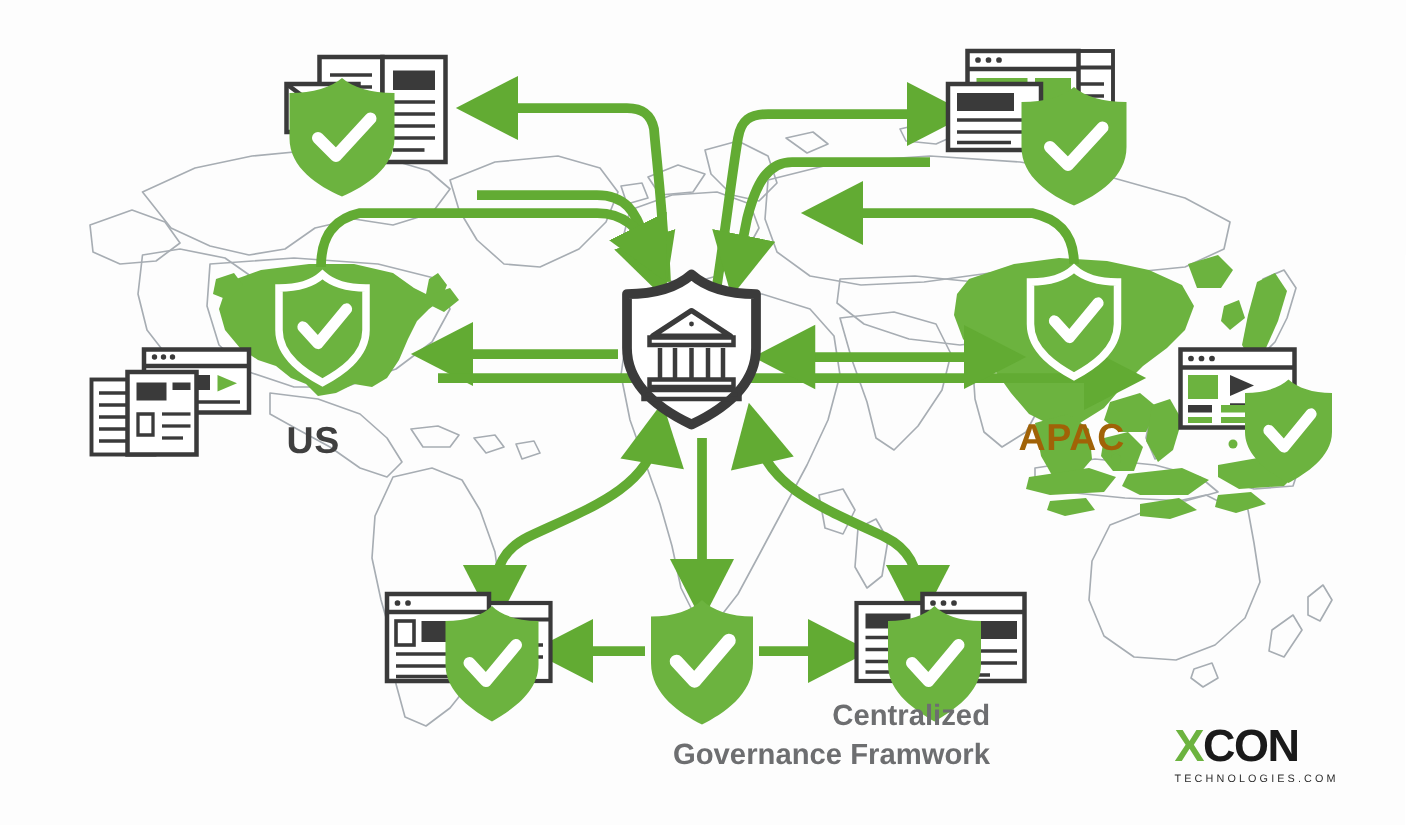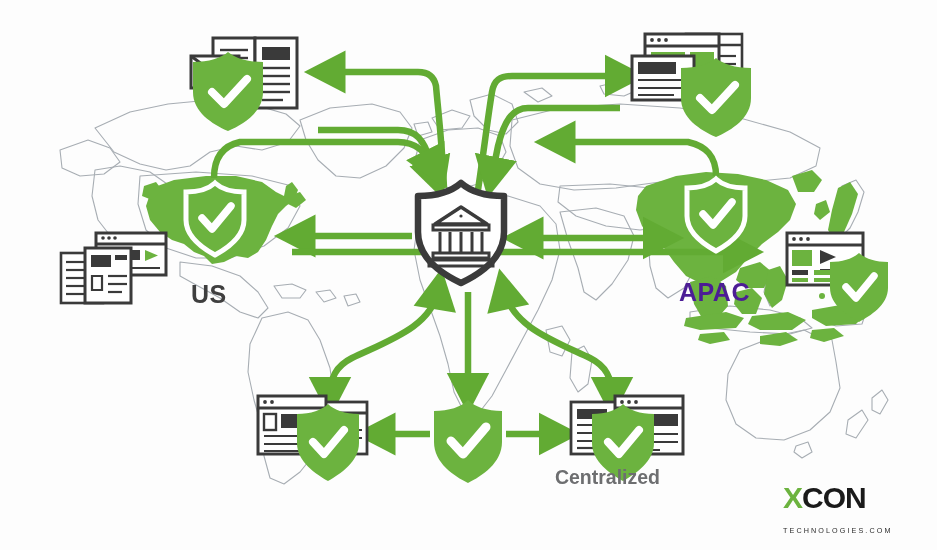--- a/index.html
+++ b/index.html
@@ -35,21 +35,21 @@
   #label-us {
     left: 191px;
     top: 280px;
     font-size: 25px;
     color: #3f3f3f;
   }
   #label-apac {
     left: 679px;
     top: 278px;
     font-size: 25px;
-    color: #4c1d95;
+    color: #a16207;
   }
   #caption {
     position: absolute;
     left: 330px;
     top: 464px;
     width: 330px;
     text-align: right;
     font-family: "Liberation Sans", sans-serif;
     font-weight: bold;
     font-size: 19.5px;
@@ -70,21 +70,21 @@
     letter-spacing: -1px;
     line-height: 30px;
   }
   #logo .logo-x { color: #6cb33f; }
   #logo .logo-con { color: #1a1a1a; }
   #logo .logo-sub {
     font-family: "Liberation Sans", sans-serif;
     font-size: 7.2px;
     letter-spacing: 2.1px;
     color: #2b2b2b;
-    margin-top: 13px;
+    margin-top: 1px;
   }
 </style>
 </head>
 <body>
 
 <div id="stage">
 
   <svg class="layer" viewBox="0 0 937 550">
     <g fill="none" stroke="#a7adb3" stroke-width="1.1" stroke-linejoin="round" stroke-linecap="round">
 
@@ -466,20 +466,21 @@
       </g>
     </g>
   </svg>
 
   <div class="label-text" id="label-us">US</div>
 
   <div class="label-text" id="label-apac">APAC</div>
 
   <div id="caption">
     <div>Centralized</div>
+    <div>Governance Framwork</div>
   </div>
 
   <div id="logo">
     <div class="logo-word"><span class="logo-x">X</span><span class="logo-con">CON</span></div>
     <div class="logo-sub">TECHNOLOGIES.COM</div>
   </div>
 
 </div>
 
 </body></html>

